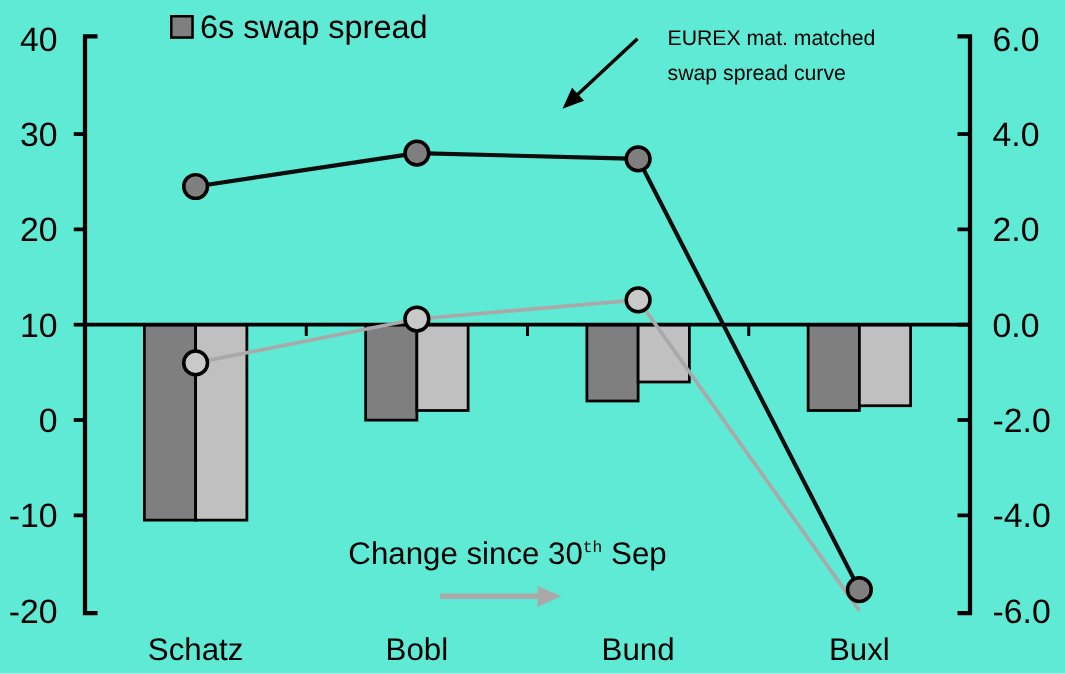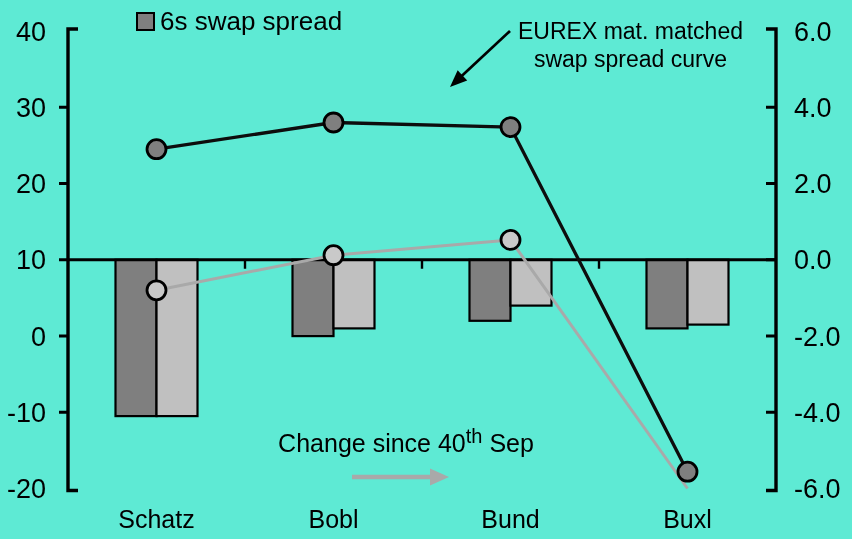--- a/index.html
+++ b/index.html
@@ -43,40 +43,41 @@
     border: 2.4px solid #000000;
     box-sizing: content-box;
     flex: 0 0 auto;
   }
   .legend-label {
     font-size: 26px;
     line-height: 29px;
     white-space: nowrap;
   }
   #eurex-annotation {
-    left: 518px;
+    left: 534px;
     top: 17px;
-    font-size: 23px;
+    font-size: 17px;
     line-height: 28px;
-    text-align: center;
+    text-align: left;
     white-space: nowrap;
   }
   #change-annotation {
     left: 276px;
     top: 430px;
     width: 260px;
     text-align: center;
     font-size: 25px;
     line-height: 27px;
     white-space: nowrap;
   }
   #change-annotation sup {
-    font-size: 20px;
+    font-size: 13px;
     vertical-align: super;
     line-height: 0;
+    font-family: Liberation Mono, monospace;
   }
   .pre { white-space: pre; margin-top: 20px; }
 </style>
 </head>
 <body>
 
 <div id="stage">
 
   <svg id="chart-svg" width="852" height="539">
       <rect x="115.5" y="259.8" width="41" height="156.3" fill="#7f7f7f" stroke="#000000" stroke-width="2.2"></rect>
@@ -141,15 +142,15 @@
       <span class="legend-swatch" style="background: rgb(127, 127, 127);"></span>
       <span class="legend-label">6s swap spread</span>
     </div>
   </div>
 
   <div id="eurex-annotation" class="overlay">
     <div>EUREX mat. matched</div>
     <div>swap spread curve</div>
   </div>
 
-  <div id="change-annotation" class="overlay"><span>Change since 40</span><sup>th</sup><span class="pre"> Sep</span></div>
+  <div id="change-annotation" class="overlay"><span>Change since 30</span><sup>th</sup><span class="pre"> Sep</span></div>
 
 </div>
 
 </body></html>

